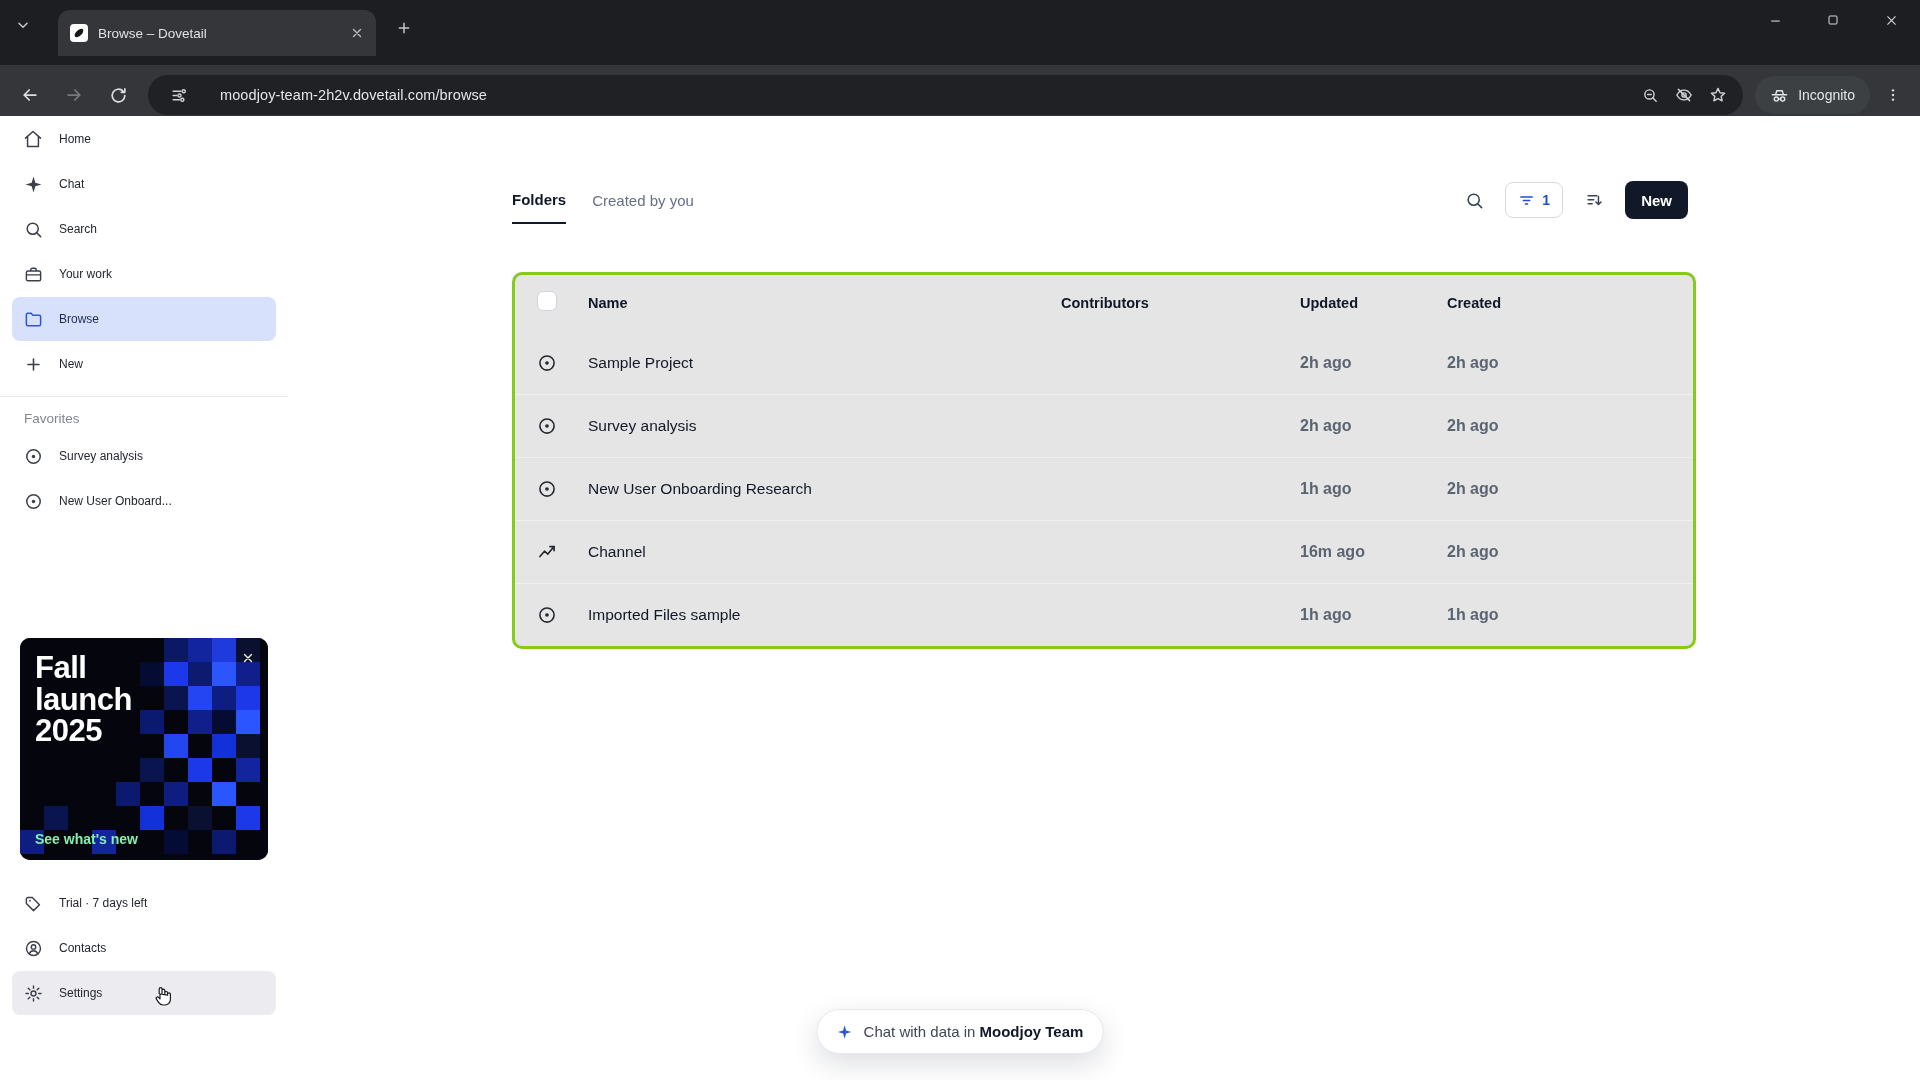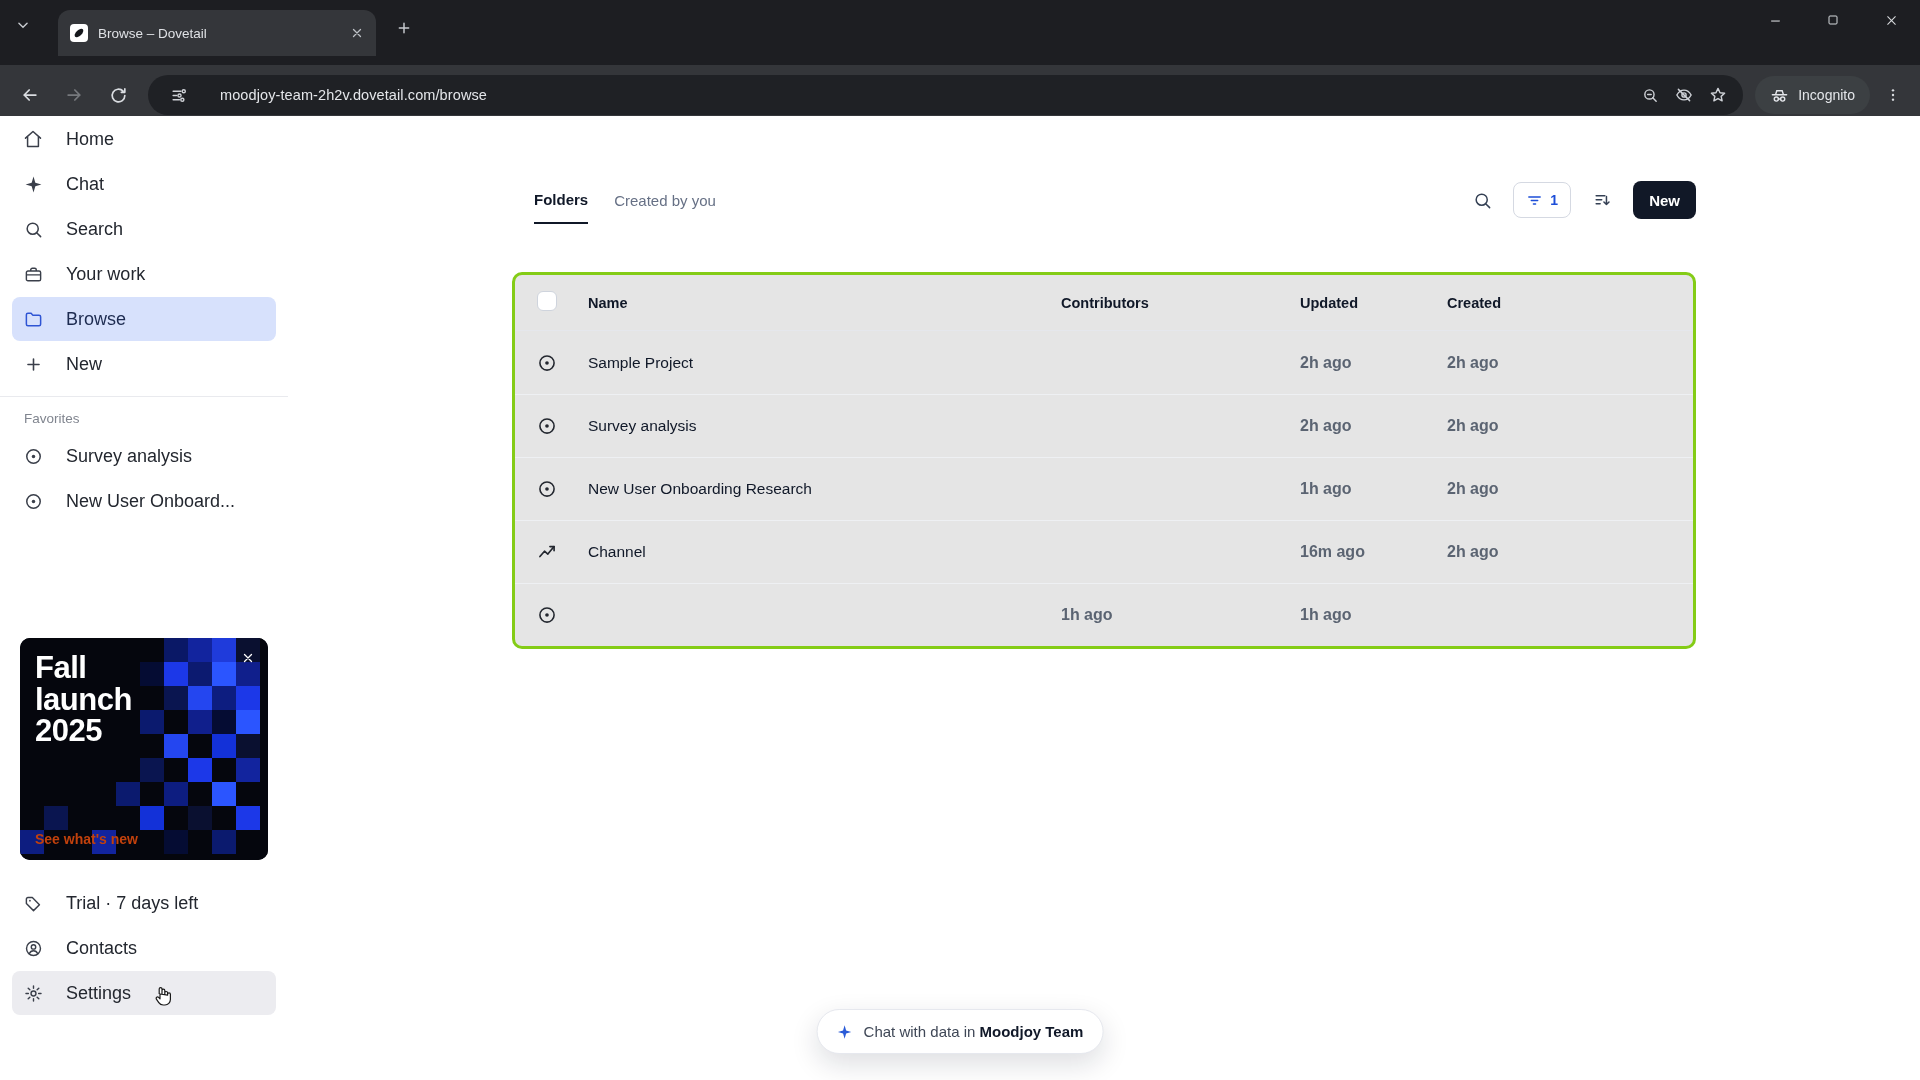--- a/index.html
+++ b/index.html
@@ -32,47 +32,47 @@
   .omni-url { flex:1; color:#e4e6ea; font-size:14.5px; margin-left:24px; letter-spacing:.1px; }
   .omni-ico { width:34px; height:34px; display:flex; align-items:center; justify-content:center;
     color:#cfd2d7; flex:none; }
   .incog-badge { height:38px; border-radius:20px; background:#3c4043; display:flex;
     align-items:center; gap:9px; padding:0 15px; color:#e4e6ea; font-size:14px; flex:none; }
   .kebab { width:34px; height:34px; display:flex; align-items:center; justify-content:center;
     color:#dadde1; margin:0 10px 0 6px; flex:none; }
 
   
   .sidebar { position:absolute; left:0; top:116px; width:288px; bottom:0; background:#fff; }
-  .side-item { display:flex; align-items:center; gap:23px; height:44px; margin:1px 12px;
-    padding:0 11px; border-radius:8px; font-size:18px; color:#23272f; cursor:default; }
+  .side-item { display:flex; align-items:center; gap:16px; height:44px; margin:1px 12px;
+    padding:0 11px; border-radius:8px; font-size:12px; color:#23272f; cursor:default; }
   .side-item .sicon { width:20px; height:20px; display:flex; align-items:center;
     justify-content:center; color:#3a3f4a; flex:none; }
   .side-item.selected { background:#d7e1fc; }
   .side-item.selected .sicon { color:#2f55d4; }
   .side-item.selected .slabel { color:#1d2b50; }
   .side-item.hovered { background:#ececf0; }
   .side-divider { height:1px; background:#e9eaee; margin:10px 0 10px 0; }
   .fav-label { font-size:13.5px; color:#80858f; margin:14px 0 8px 24px; }
 
   .promo { position:absolute; left:20px; top:522px; width:248px; height:222px; border-radius:10px;
     overflow:hidden; background:#05060d; }
   .promo svg.px { position:absolute; inset:0; }
   .promo-title { position:absolute; left:15px; top:14px; width:120px; color:#fff; font-size:31px;
     line-height:1.02; font-weight:700; letter-spacing:-.5px; }
-  .promo-cta { position:absolute; left:15px; bottom:13px; color:#c2410c; font-size:14px;
+  .promo-cta { position:absolute; left:15px; bottom:13px; color:#86efac; font-size:14px;
     font-weight:700; }
   .promo-close { position:absolute; right:9px; top:9px; width:22px; height:22px; display:flex;
     align-items:center; justify-content:center; color:#fff; }
 
   .side-footer { position:absolute; left:0; right:0; top:764px; }
 
   
   .main { position:absolute; left:288px; top:116px; right:0; bottom:0; background:#fff; }
-  .tabs-row { position:absolute; left:224px; right:224px; top:60px; height:48px; display:flex;
-    align-items:center;margin-left:22px; }
+  .tabs-row { position:absolute; left:224px; right:232px; top:60px; height:48px; display:flex;
+    align-items:center; }
   .ftab { height:100%; display:flex; align-items:center; margin-right:26px; font-size:15px;
     color:#667085; cursor:default; }
   .ftab.active { color:#101828; font-weight:700; border-bottom:2.5px solid #101828; }
   .tabs-right { margin-left:auto; display:flex; align-items:center; gap:14px; }
   .tool-ico { width:34px; height:34px; display:flex; align-items:center; justify-content:center;
     color:#344054; }
   .filter-pill { height:36px; display:flex; align-items:center; gap:7px; padding:0 12px;
     border:1px solid #d5d9e2; border-radius:8px; color:#1d4ed8; font-size:14px; font-weight:600;
     background:#fff; }
   .new-btn { height:38px; padding:0 16px; background:#111827; color:#fff; border:none;
@@ -489,20 +489,21 @@
 
     <div class="trow body-row">
       <div>
           <span class="row-ico">
         <svg width="20" height="20" viewBox="0 0 24 24" fill="none" stroke="currentColor" stroke-width="1.9">
               <circle cx="12" cy="12" r="8.5"></circle>
               <circle cx="12" cy="12" r="2.2" fill="currentColor" stroke="none"></circle>
             </svg>
       </span>
         </div>
+      <div class="row-name">Imported Files sample</div>
       <div><span class="avatar"></span></div>
       <div class="row-time">1h ago</div>
       <div class="row-time">1h ago</div>
     </div>
   </div>
 </div>
 
 <div class="chat-pill">
   <span>
     <svg width="16" height="16" viewBox="0 0 24 24" fill="#2a5bd7">

